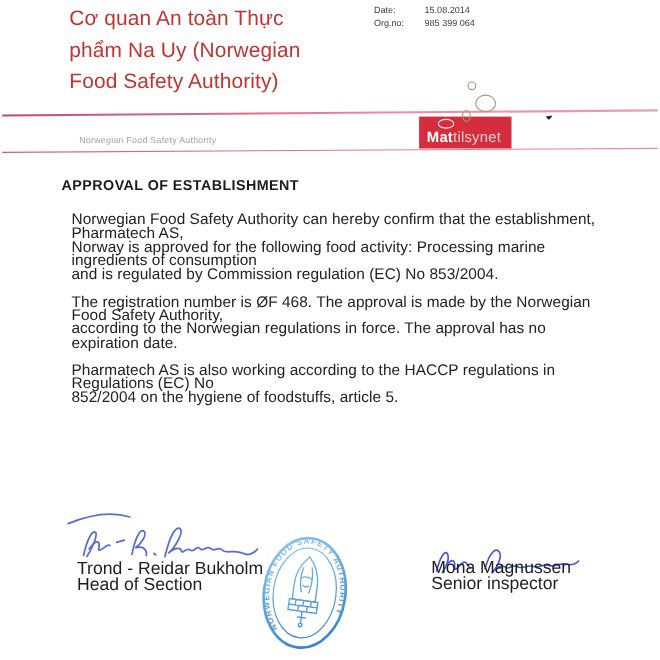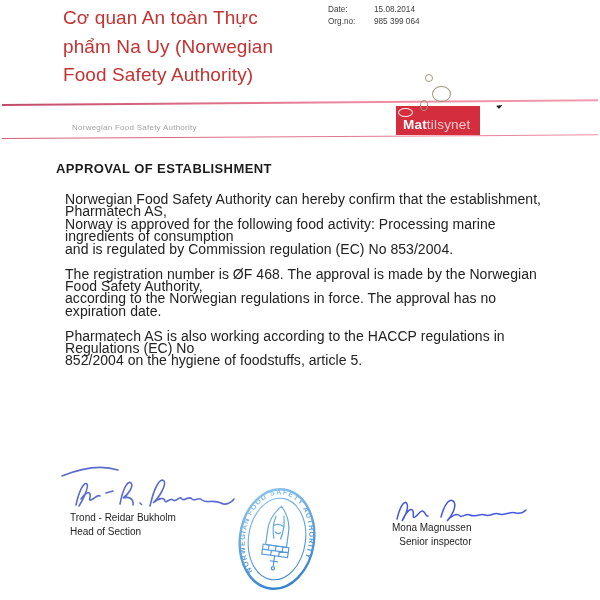--- a/index.html
+++ b/index.html
@@ -8,21 +8,21 @@
     background:#ffffff; overflow:hidden;
     font-family:"Liberation Sans", sans-serif;
   }
   
   .agency-title {
     position:absolute; left:63px; top:4px; width:300px;
     font-size:19px; line-height:28.5px; font-weight:500;
     color:#c23331; white-space:pre-line; letter-spacing:0.1px;
   }
   .meta { position:absolute; left:328px; top:4px; font-size:8.2px; color:#3c3c3c; }
-  .meta-row { display:flex; line-height:12px; }
+  .meta-row { display:flex; line-height:12px;margin-left:12px; }
   .meta-label { width:46px; }
   .meta-value { }
   
   .rule {
     position:absolute; left:2px; width:596px;
     transform-origin:left center;
   }
   .rule-top {
     top:104px; height:1.7px;
     background:linear-gradient(to right,#c14a68,#ef8aa0 60%,#f29bb0);
@@ -31,21 +31,21 @@
   .rule-bottom {
     top:138px; height:1.4px;
     background:linear-gradient(to right,#cf5f79,#ee8ba1);
     transform:rotate(-0.35deg);
   }
   .tagline {
     position:absolute; left:72px; top:123px;
     font-size:8px; letter-spacing:0.25px; color:#a3a3a3;
   }
   .logo-box {
-    position:absolute; left:396px; top:106px; width:84px; height:29px;
+    position:absolute; left:381px; top:106px; width:84px; height:29px;
     background:#d42d3d;
   }
   .logo-text {
     position:absolute; left:7px; bottom:4px;
     font-size:13.5px; letter-spacing:0.2px; line-height:1;
   }
   .logo-bold  { color:#ffffff; font-weight:bold; }
   .logo-light { color:rgba(255,255,255,0.75); }
   .bubble {
     position:absolute; border:1.6px solid #a29a7c; border-radius:50%;
@@ -69,24 +69,24 @@
   .para {
     margin:0 0 12.5px 0; font-size:14px; line-height:12.4px;
     color:#222222; white-space:pre-line; letter-spacing:0.05px;
   }
   
   .sig-svg { position:absolute; }
   .sig-trond { left:54px;  top:458px; }
   .sig-mona  { left:391px; top:493px; }
   .stamp     { left:237px; top:486px; }
   .sig-block {
-    position:absolute; font-size:10px; line-height:14px; color:#1e1e1e;
+    position:absolute; font-size:16px; line-height:14px; color:#1e1e1e;
   }
   .sig-block-left  { left:70px;  top:511px; }
-  .sig-block-right { left:392px; top:521px;text-align:right; }
+  .sig-block-right { left:392px; top:510px; }
 </style>
 </head>
 <body>
 
 <div class="page">
 
   <div class="agency-title">Cơ quan An toàn Thực
 phẩm Na Uy (Norwegian
 Food Safety Authority)</div>
 

